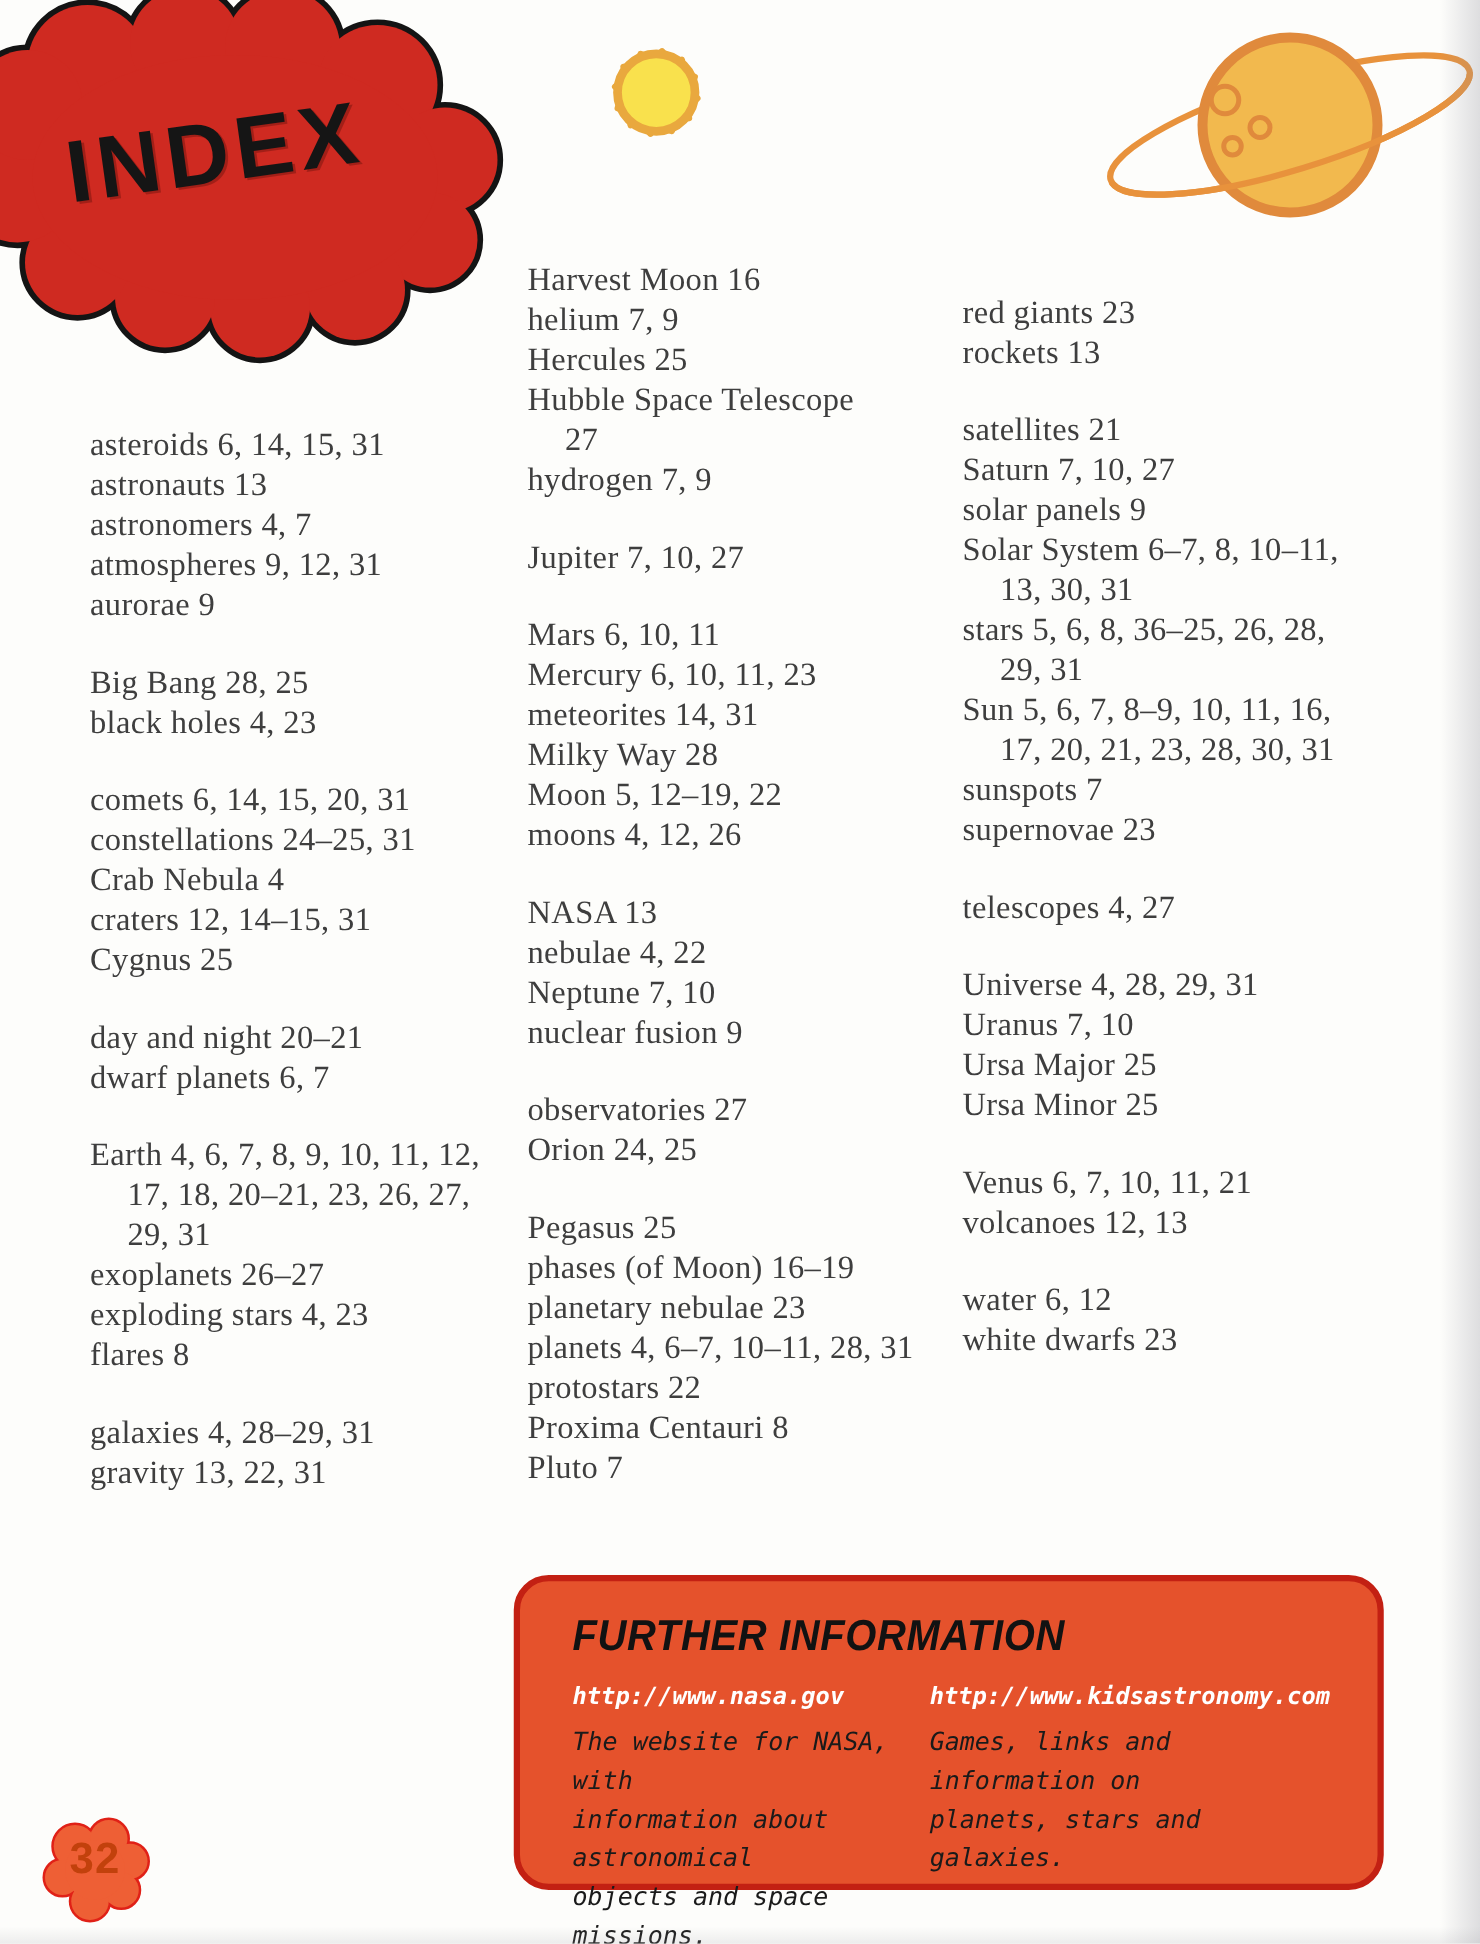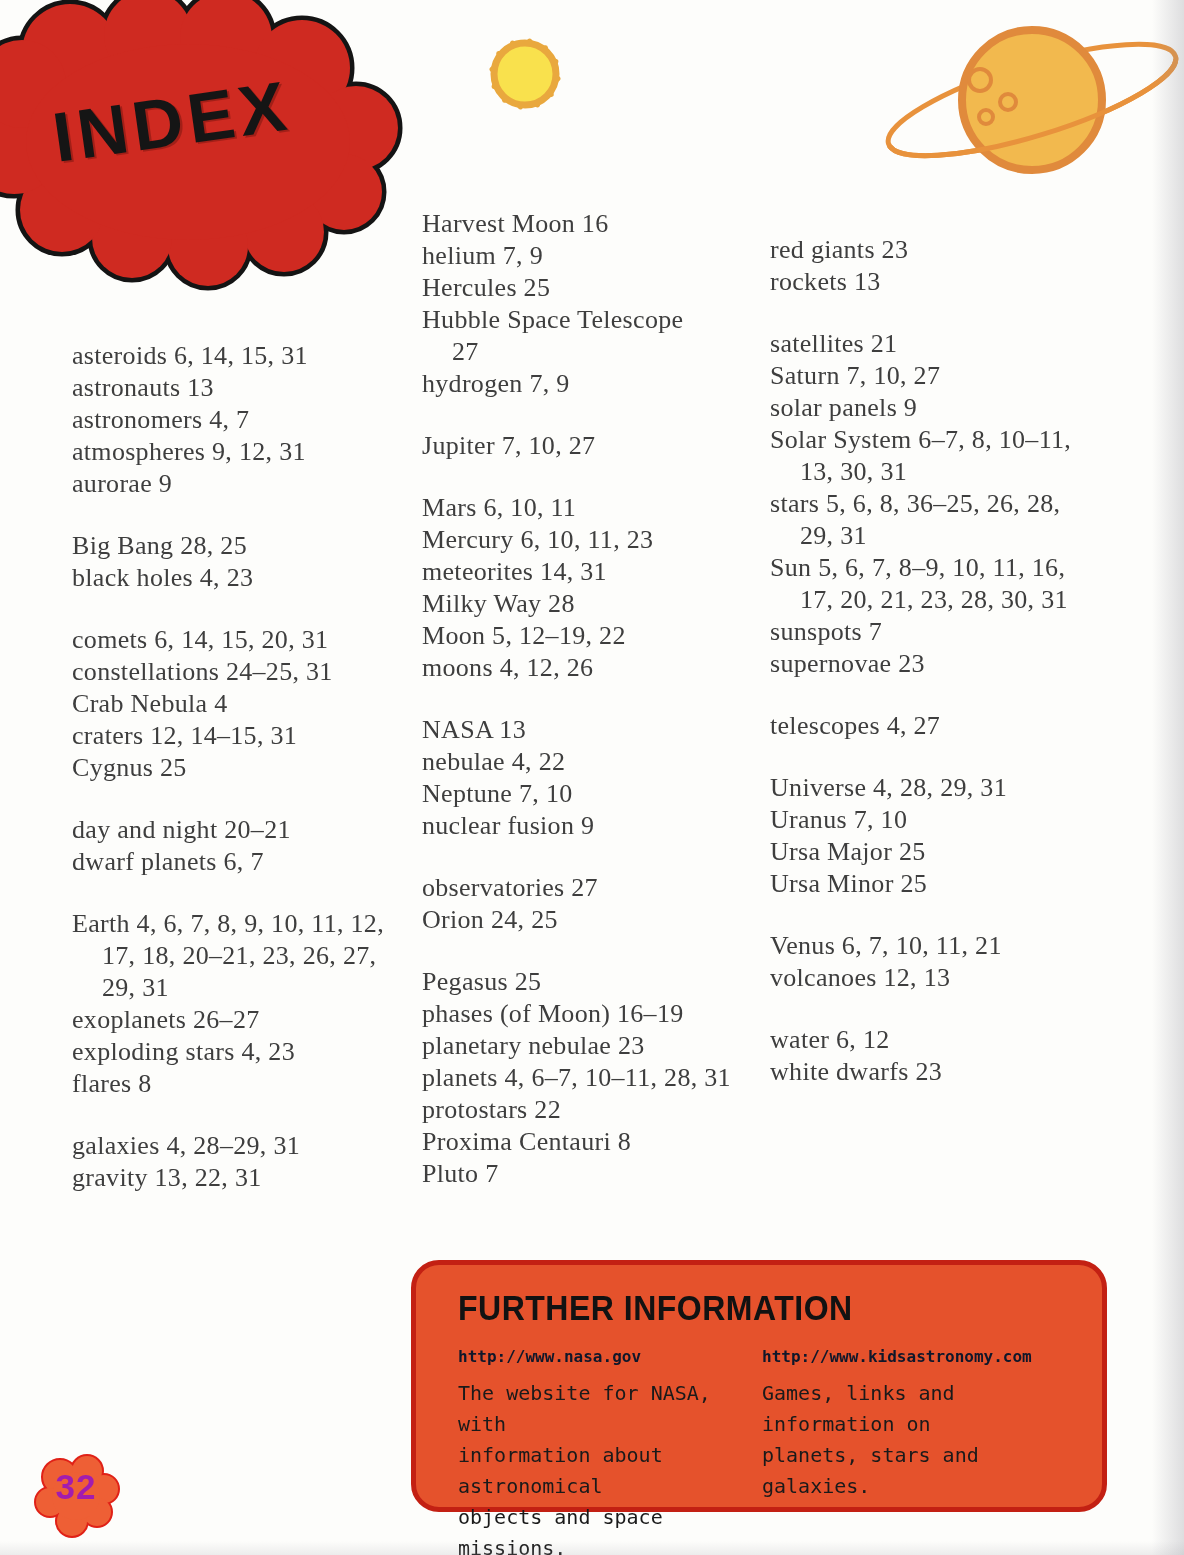--- a/index.html
+++ b/index.html
@@ -70,59 +70,60 @@
   
   .further-box {
     position: absolute;
     left: 411px; top: 1260px;
     width: 696px; height: 252px;
     box-sizing: border-box;
     background: #e5522c;
     border: 5px solid #c32013;
     border-radius: 28px;
     padding: 24px 38px 20px 42px;
+    font-style: italic;
   }
   .further-title {
     font-size: 32px;
     font-weight: 900;
     letter-spacing: 0.5px;
     color: #121212;
     transform: scaleY(1.08);
     transform-origin: left top;
     margin-bottom: 16px;
   }
   .further-links { display: flex; }
   .further-link { width: 334px; }
   .further-link + .further-link { margin-left: 2px; }
   .link-url {
     font-family: "DejaVu Sans Mono", monospace;
-    font-size: 16px;
+    font-size: 19px;
     font-weight: bold;
-    color: #0f172a;
+    color: #ffffff;
     line-height: 30px;
   }
   .link-desc {
     font-family: "DejaVu Sans Mono", monospace;
     font-size: 20px;
     color: #1a1a1a;
     line-height: 31px;
     margin-top: 6px;
     white-space: pre-line;
   }
 
   
   .flower-wrap { position: absolute; left: 28px; top: 1444px; width: 100px; height: 105px; }
   .page-number {
     position: absolute;
     left: 28px; top: 1467px;
     width: 96px;
     text-align: center;
     font-size: 35px;
     font-weight: 900;
-    color: #a21caf;
+    color: #c2410c;
     letter-spacing: 1px;
   }
 </style>
 </head>
 <body>
 
 <div class="page">
 
   <div class="cloud-wrap">
     <svg width="436" height="322" viewBox="0 0 436 322">

